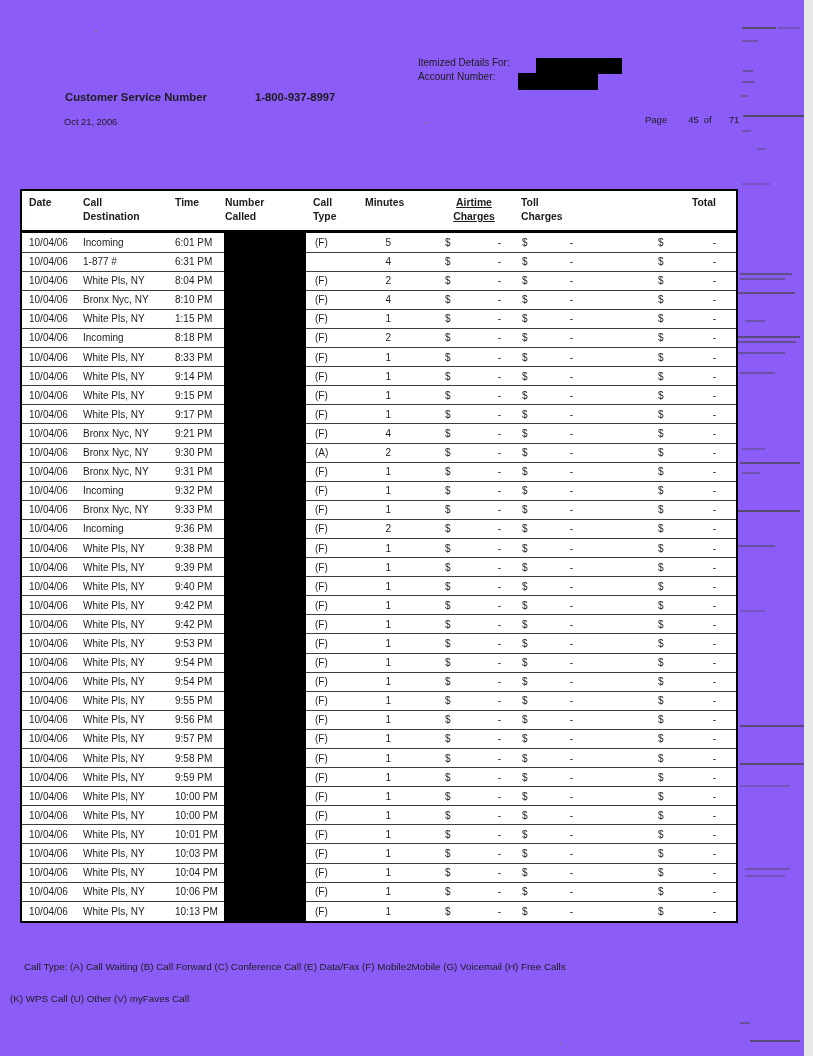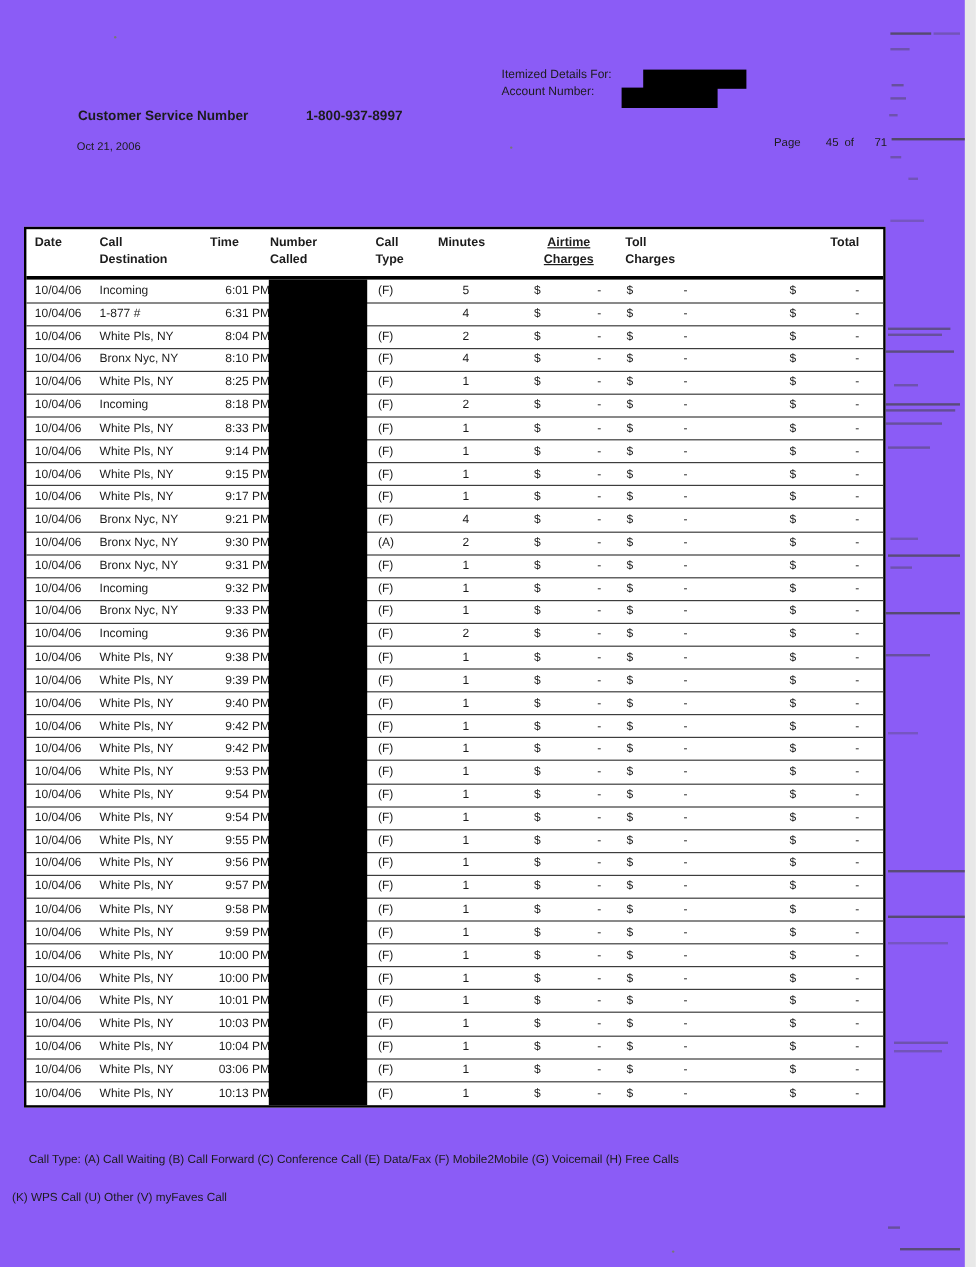--- a/index.html
+++ b/index.html
@@ -65,21 +65,21 @@
   .trow{
     height:19.1px;
     box-sizing:border-box;
     align-items:center;
     border-bottom:1px solid #3d3d3d;
     font-size:10px;
   }
   .trow:last-child{border-bottom:none;}
   .c{display:block;white-space:nowrap;overflow:visible;}
   .c.date{padding-left:4px;}
-  .c.time{text-align:right;}
+  .c.time{}
   .c.type{padding-left:2px;}
   .c.min{text-align:right;padding-right:10px;}
   .c.money{display:flex;justify-content:space-between;}
   .c.money.airtime{padding:0 12px 0 10px;}
   .c.money.toll{padding:0 26px 0 1px;}
   .c.money.total{padding:0 6px 0 12px;}
 
   .redaction-col{
     position:absolute;
     left:202px;top:0;width:82px;height:100%;
@@ -227,21 +227,21 @@
     <span class="c"></span>
     <span class="c money total">
       <span>$</span>
       <span>-</span>
     </span>
   </div>
 
   <div class="grid trow">
     <span class="c date">10/04/06</span>
     <span class="c dest">White Pls, NY</span>
-    <span class="c time">8:25 PM</span>
+    <span class="c time">1:15 PM</span>
     <span class="c num"></span>
     <span class="c type">(F)</span>
     <span class="c min">1</span>
     <span class="c"></span>
     <span class="c money airtime">
       <span>$</span>
       <span>-</span>
     </span>
     <span class="c"></span>
     <span class="c money toll">
@@ -947,21 +947,21 @@
     <span class="c"></span>
     <span class="c money total">
       <span>$</span>
       <span>-</span>
     </span>
   </div>
 
   <div class="grid trow">
     <span class="c date">10/04/06</span>
     <span class="c dest">White Pls, NY</span>
-    <span class="c time">03:06 PM</span>
+    <span class="c time">10:06 PM</span>
     <span class="c num"></span>
     <span class="c type">(F)</span>
     <span class="c min">1</span>
     <span class="c"></span>
     <span class="c money airtime">
       <span>$</span>
       <span>-</span>
     </span>
     <span class="c"></span>
     <span class="c money toll">

